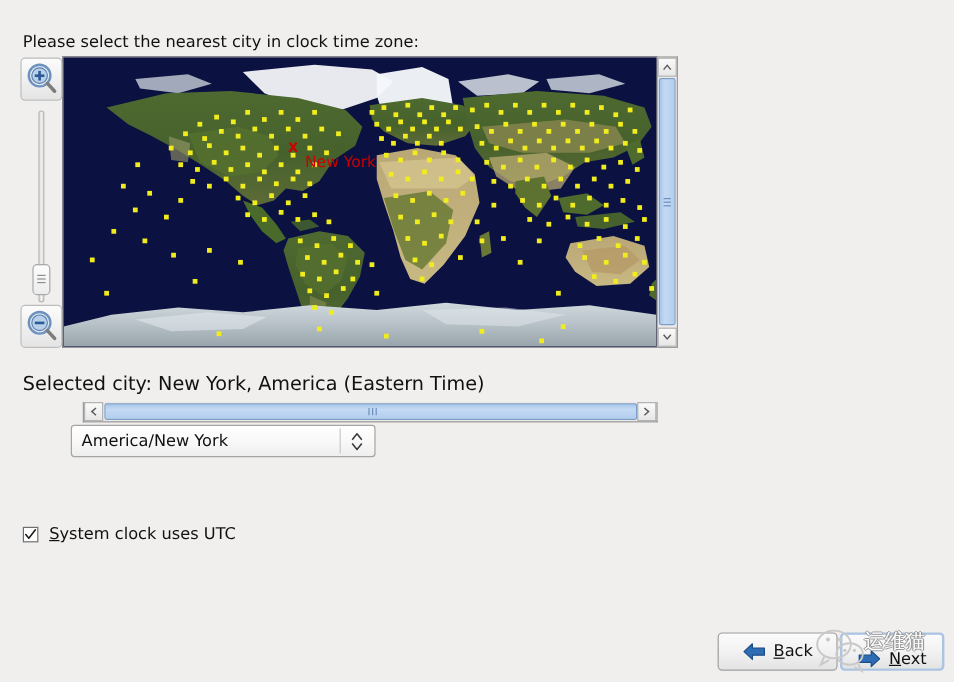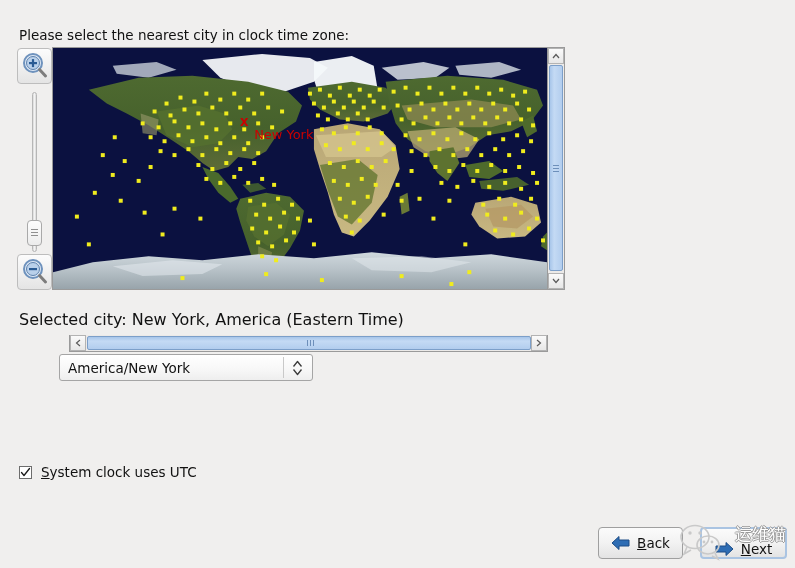--- a/index.html
+++ b/index.html
@@ -267,21 +267,21 @@
     right: 8px;
     top: 4px;
     width: 13px;
     height: 18px;
   }
 
   
   #utc-checkbox-row {
     position: absolute;
     left: 19px;
-    top: 463px;
+    top: 436px;
     height: 18px;
     display: flex;
     align-items: center;
     cursor: pointer;
   }
   #utc-checkbox-box {
     width: 13px;
     height: 13px;
     border: 1px solid #6d6d6d;
     background: #ffffff;
@@ -312,21 +312,21 @@
     align-items: center;
     justify-content: center;
     font-size: 13.5px;
     color: #111;
     padding: 0;
     font-family: inherit;
   }
   #back-button {
     left: 598px;
     top: 527px;
-    width: 85px;
+    width: 100px;
   }
   #next-button {
     left: 700px;
     top: 527px;
     width: 87px;
     border: 2px solid #aac4e2;
     align-items: flex-end;
   }
   .nav-btn .lbl { margin-left: 7px; }
   .nav-btn .mn { text-decoration: underline; }
@@ -346,21 +346,20 @@
     left: 44px;
     top: 4px;
     font-size: 17px;
     color: #ffffff;
     font-family: "DejaVu Sans", "Liberation Sans", sans-serif;
     text-shadow:
        1px 0 0 #9a9a9a, -1px 0 0 #9a9a9a,
        0 1px 0 #9a9a9a, 0 -1px 0 #9a9a9a;
     white-space: nowrap;
     letter-spacing: 0px;
-    margin-left: 15px;
   }
 </style>
 </head>
 <body>
 
 <div id="prompt-label">Please select the nearest city in clock time zone:</div>
 
 <div id="map-panel">
 
   <div id="zoom-column">

